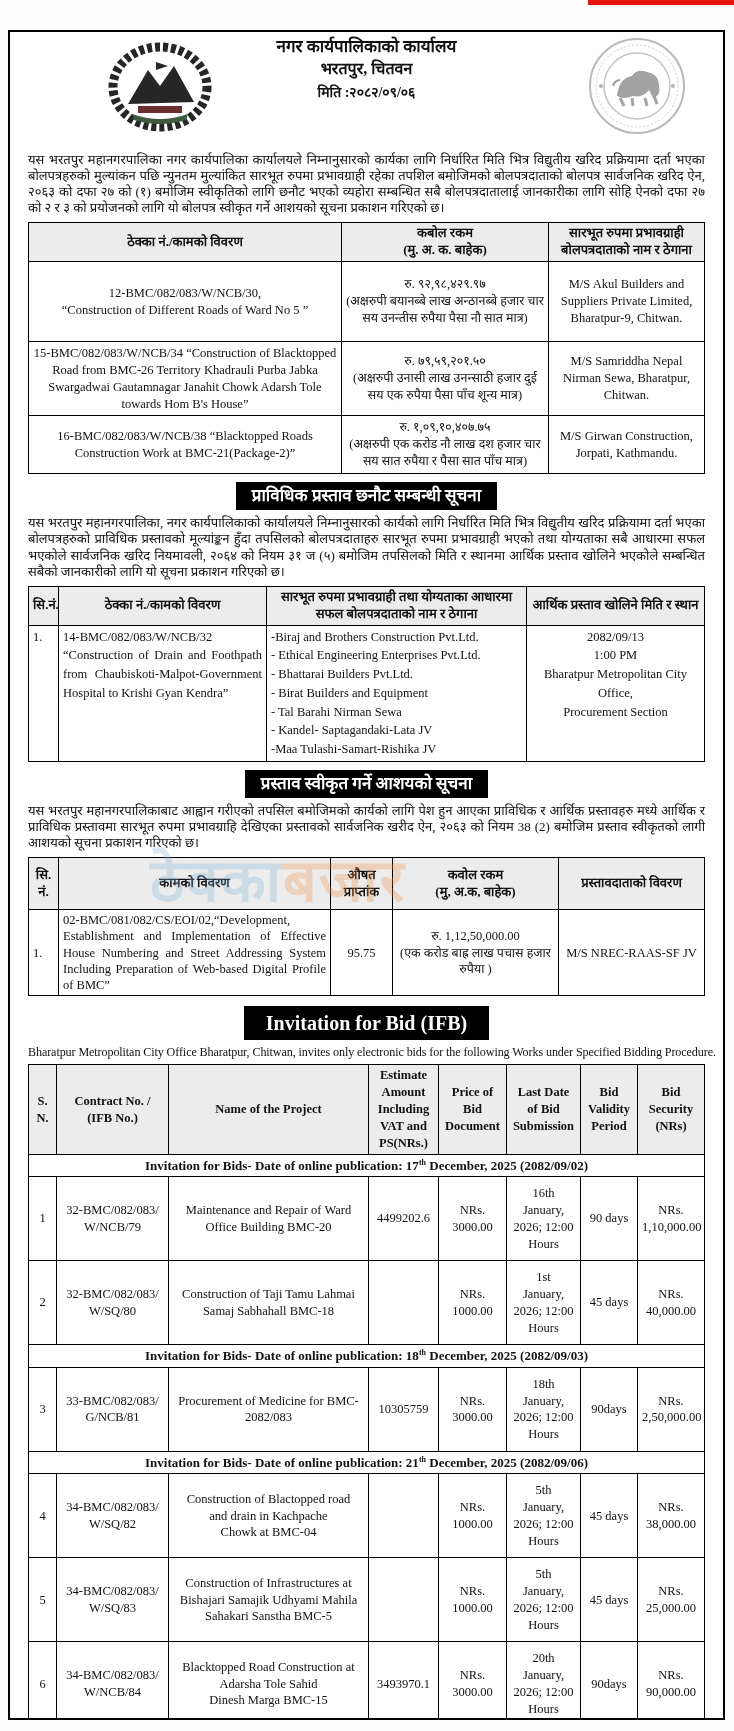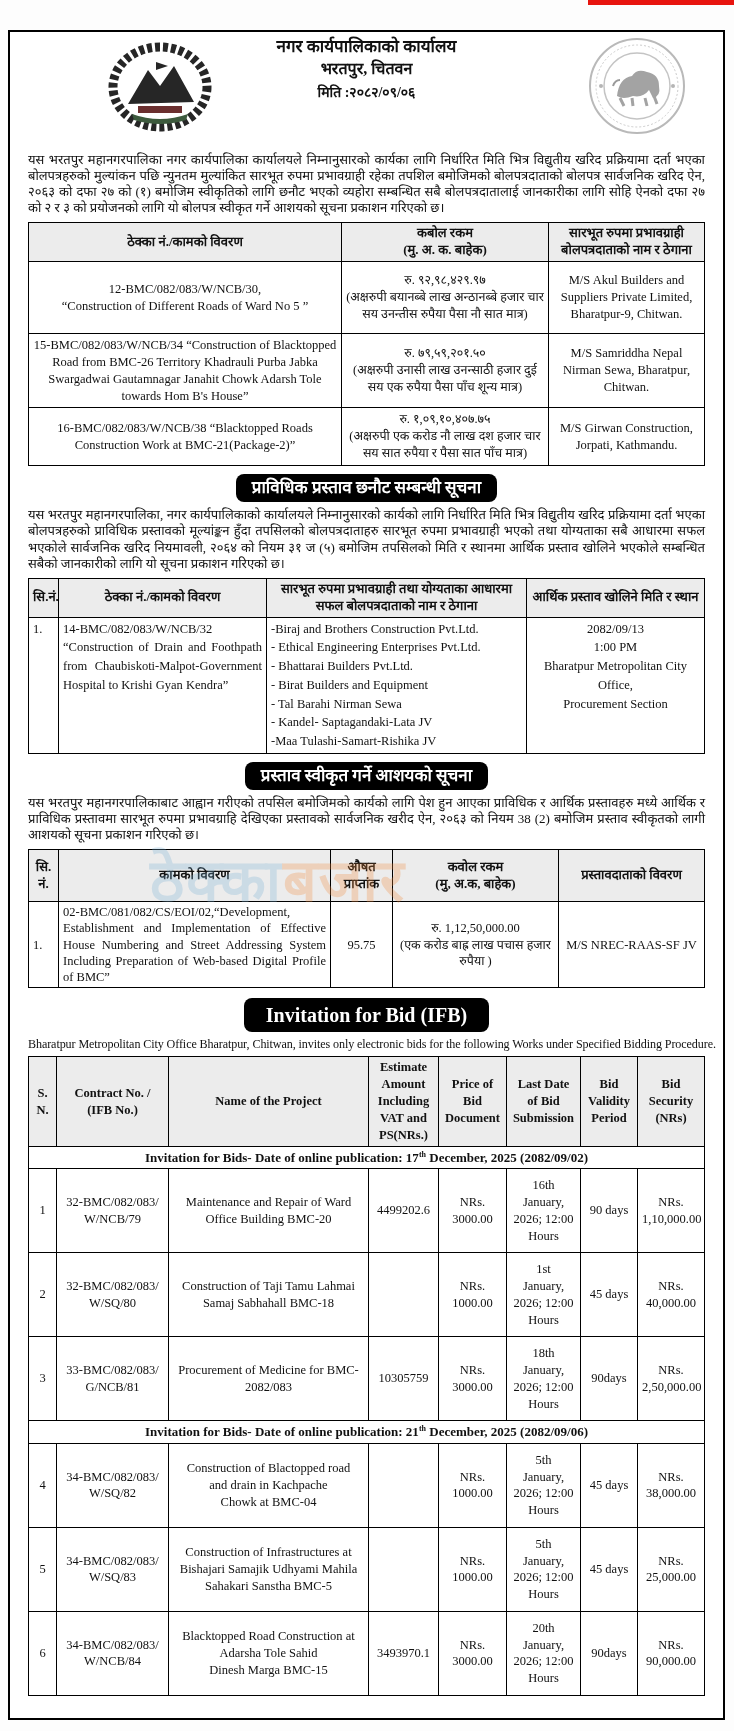--- a/index.html
+++ b/index.html
@@ -29,21 +29,21 @@
      white-space:pre-line;font-size:13px;line-height:1.3;}
   .ml{white-space:pre-line;}
   .c{text-align:center;vertical-align:middle;}
   .tp{vertical-align:top;}
   .j{text-align:justify;margin-left:32px;}
   .t1 td{line-height:1.35;}
   .t2 td{line-height:1.5;font-size:12.5px;}
   .t3 td{line-height:1.3;}
   
   .section-bar{display:table;margin:8px auto 5px auto;background:#000;color:#fff;
-    font-weight:bold;font-size:17px;padding:3px 16px;line-height:1.3;border-radius:8px;}
+    font-weight:bold;font-size:17px;padding:3px 16px;line-height:1.3;}
   .ifb-bar{font-size:20px;padding:4px 22px;margin-top:10px;}
   .ifb-intro{font-size:12.1px;margin:3px 0 4px 0;white-space:nowrap;letter-spacing:-0.1px;}
   
   .t4 th{font-size:12.5px;line-height:1.35;height:84px;}
   .t4 td{text-align:center;vertical-align:middle;line-height:1.35;font-family:Liberation Serif, serif;}
   .t4 .group td{font-weight:bold;font-size:13px;background:#fff;height:20px;}
   .t4 .drow td{height:84px;}
   sup{font-size:8px;}
   
   .watermark{position:absolute;left:150px;top:838px;font-size:59px;font-weight:bold;
@@ -96,21 +96,21 @@
       </colgroup>
     <tbody>
         <tr>
       <th style="height:38px">ठेक्का नं./कामको विवरण</th>
       <th>कबोल रकम
 (मु. अ. क. बाहेक)</th>
       <th>सारभूत रुपमा प्रभावग्राही
 बोलपत्रदाताको नाम र ठेगाना</th>
     </tr>
     <tr>
-      <td class="c ml" style="height:72px">12-BMC/082/083/W/NCB/30,
+      <td class="c ml" style="height:80px">12-BMC/082/083/W/NCB/30,
 “Construction of Different Roads of Ward No 5 ”</td>
       <td class="c">
         <div class="c">रु. ९२,९८,४२९.९७</div>
         <div class="c">(अक्षरुपी बयानब्बे लाख अन्ठानब्बे हजार चार सय उनन्तीस रुपैया पैसा नौ सात मात्र)</div>
       </td>
       <td class="c">M/S Akul Builders and Suppliers Private Limited, Bharatpur-9, Chitwan.</td>
     </tr>
     <tr>
       <td class="c" style="height:74px">15-BMC/082/083/W/NCB/34 “Construction of Blacktopped Road from BMC-26 Territory Khadrauli Purba Jabka Swargadwai Gautamnagar Janahit Chowk Adarsh Tole towards Hom B's House”</td>
       <td class="c">
@@ -273,20 +273,23 @@
 1000.00</td>
       <td class="ml">1st
 January,
 2026; 12:00
 Hours</td>
       <td>45 days</td>
       <td class="ml">NRs.
 40,000.00</td>
     </tr>
 
+    <tr class="group">
+      <td colspan="8"><span>Invitation for Bids- Date of online publication: 18</span><sup>th</sup><span> December, 2025 (2082/09/03)</span></td>
+    </tr>
     <tr class="drow">
       <td>3</td>
       <td class="ml">33-BMC/082/083/
 G/NCB/81</td>
       <td class="ml">Procurement of Medicine for BMC-
 2082/083</td>
       <td>10305759</td>
       <td class="ml">NRs.
 3000.00</td>
       <td class="ml">18th

